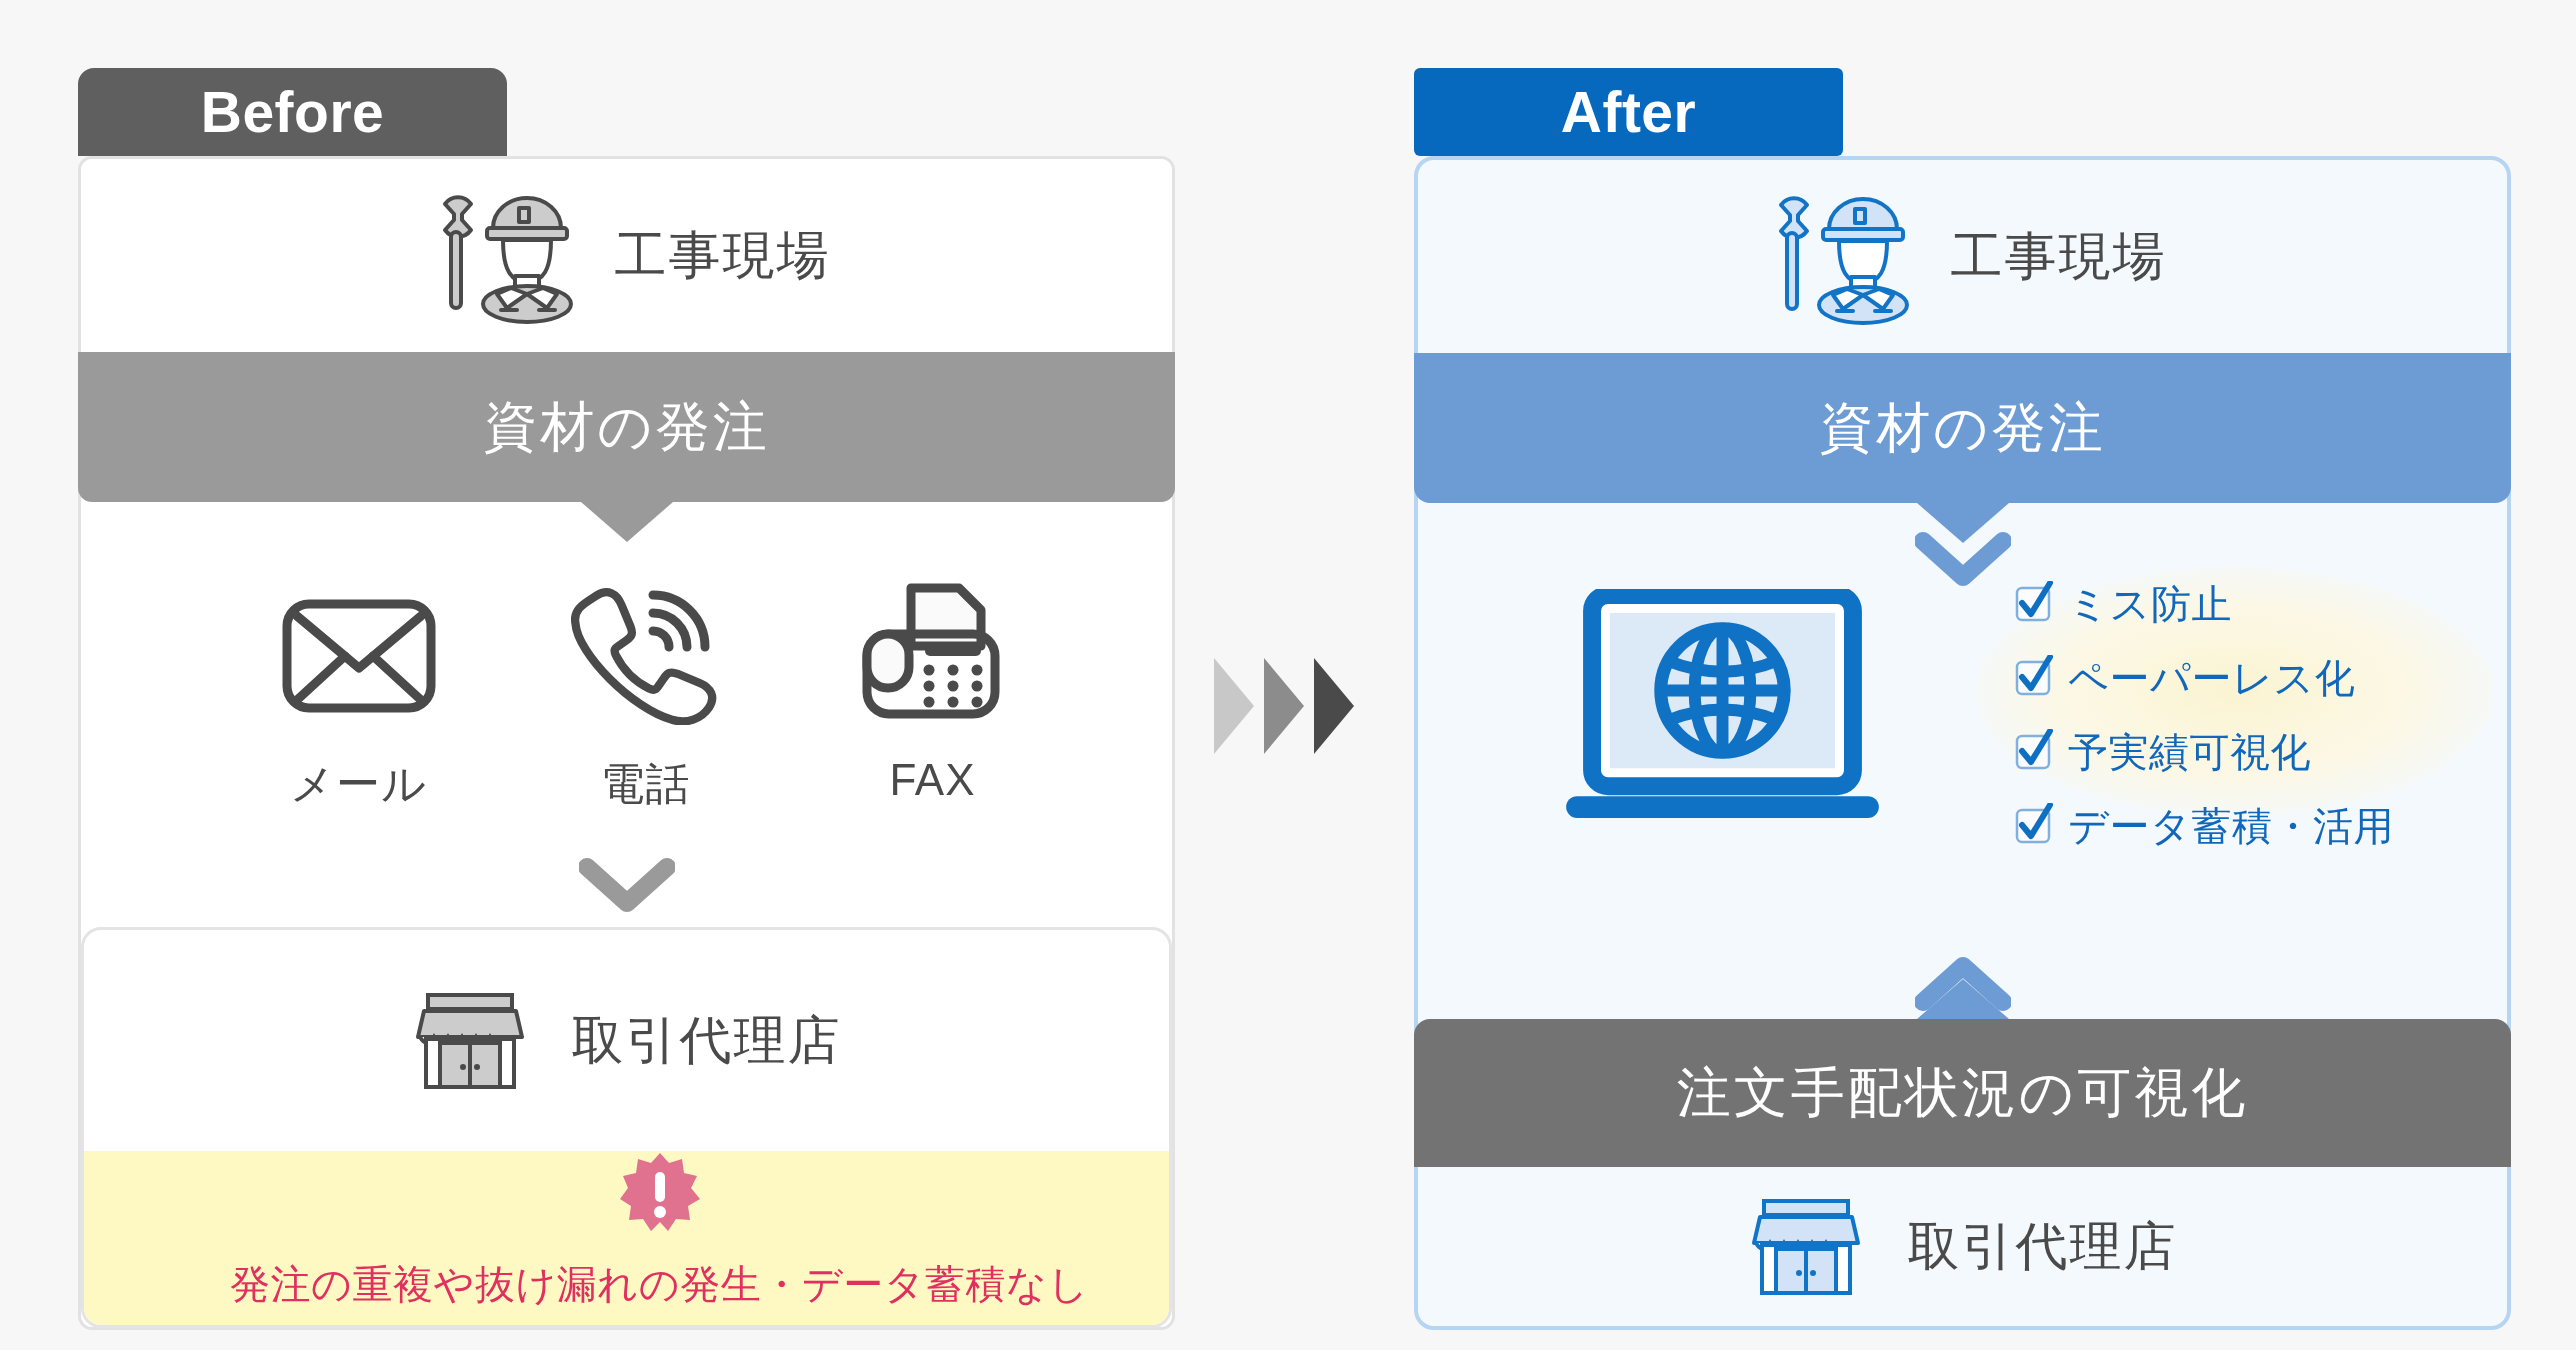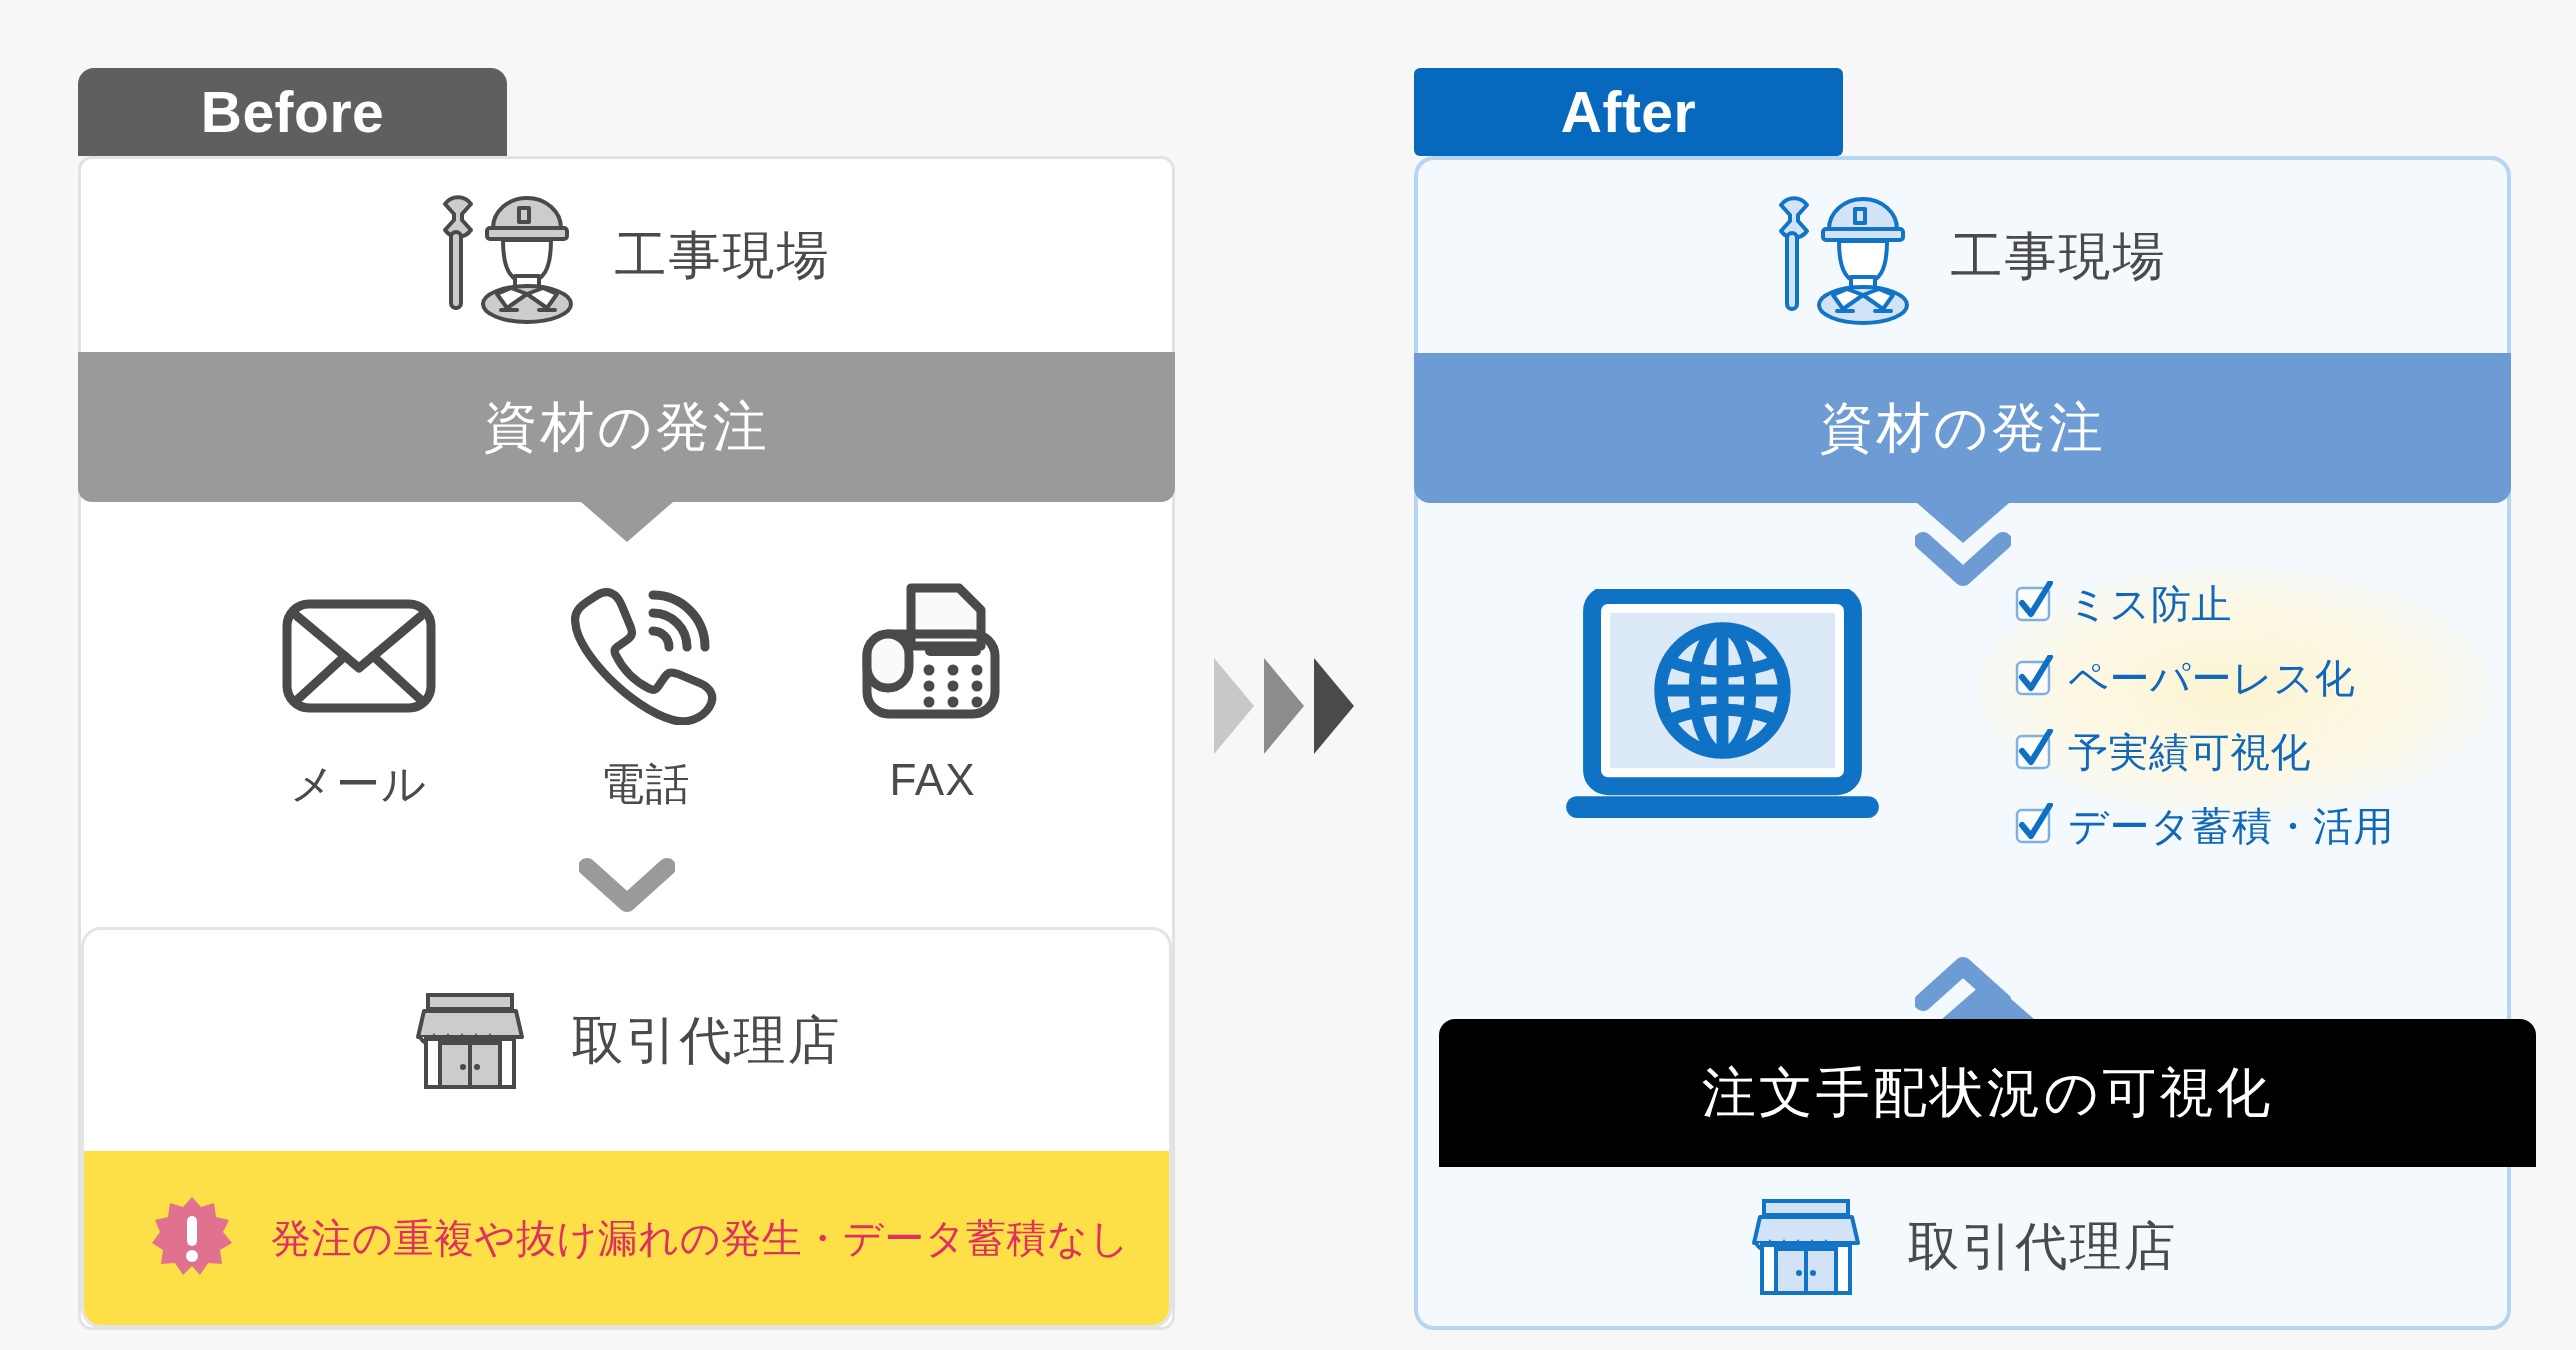--- a/index.html
+++ b/index.html
@@ -68,22 +68,22 @@
 
   #before-agent-box {
     position: absolute; left: 0; top: 768px; width: 1091px; height: 401px;
     background: #ffffff; border: 3px solid #e4e4e4; border-radius: 20px;
     overflow: hidden;
   }
   #before-agent-row {
     height: 221px; display: flex; align-items: center; justify-content: center; gap: 44px;
   }
   #before-warn {
-    height: 175px; background: #fde047;
-    display: flex; align-items: center; gap: 37px; padding-left: 66px;
+    height: 175px; background: #fef9c3;
+    display: flex; align-items: center; gap: 18px; padding-left: 66px; flex-direction: column;
   }
   #before-warn .warn-text {
     color: #e0305f; font-size: 40px; letter-spacing: 0.5px; white-space: nowrap;
   }
 
   
   #mid-arrows {
     position: absolute; left: 1214px; top: 658px;
     display: flex; gap: 10px; align-items: center;
   }
@@ -128,23 +128,23 @@
   }
   #check-list {
     position: absolute; left: 596px; top: 417px;
     display: flex; flex-direction: column; gap: 20px;
   }
   .check-row { display: flex; align-items: center; gap: 14px; height: 54px; }
   .check-row .lbl { font-size: 40px; color: #1168bb; letter-spacing: 0.5px; white-space: nowrap; }
 
   #after-vis-bar {
     position: absolute; left: -4px; top: 859px; width: 1097px; height: 148px;
-    background: #000000;
+    background: #737373;
     border-radius: 16px 16px 0 0;
-    display: flex; align-items: center; justify-content: center; margin-left: 25px;
+    display: flex; align-items: center; justify-content: center;
   }
   #after-vis-bar .bar-text { color: #ffffff; font-size: 54px; letter-spacing: 3px; }
   .notch-up {
     position: absolute; left: 50%; transform: translateX(-50%);
     top: -40px; width: 0; height: 0;
     border-left: 46px solid transparent;
     border-right: 46px solid transparent;
   }
   #after-agent-row {
     position: absolute; left: 0; top: 1007px; width: 1089px; height: 160px;

